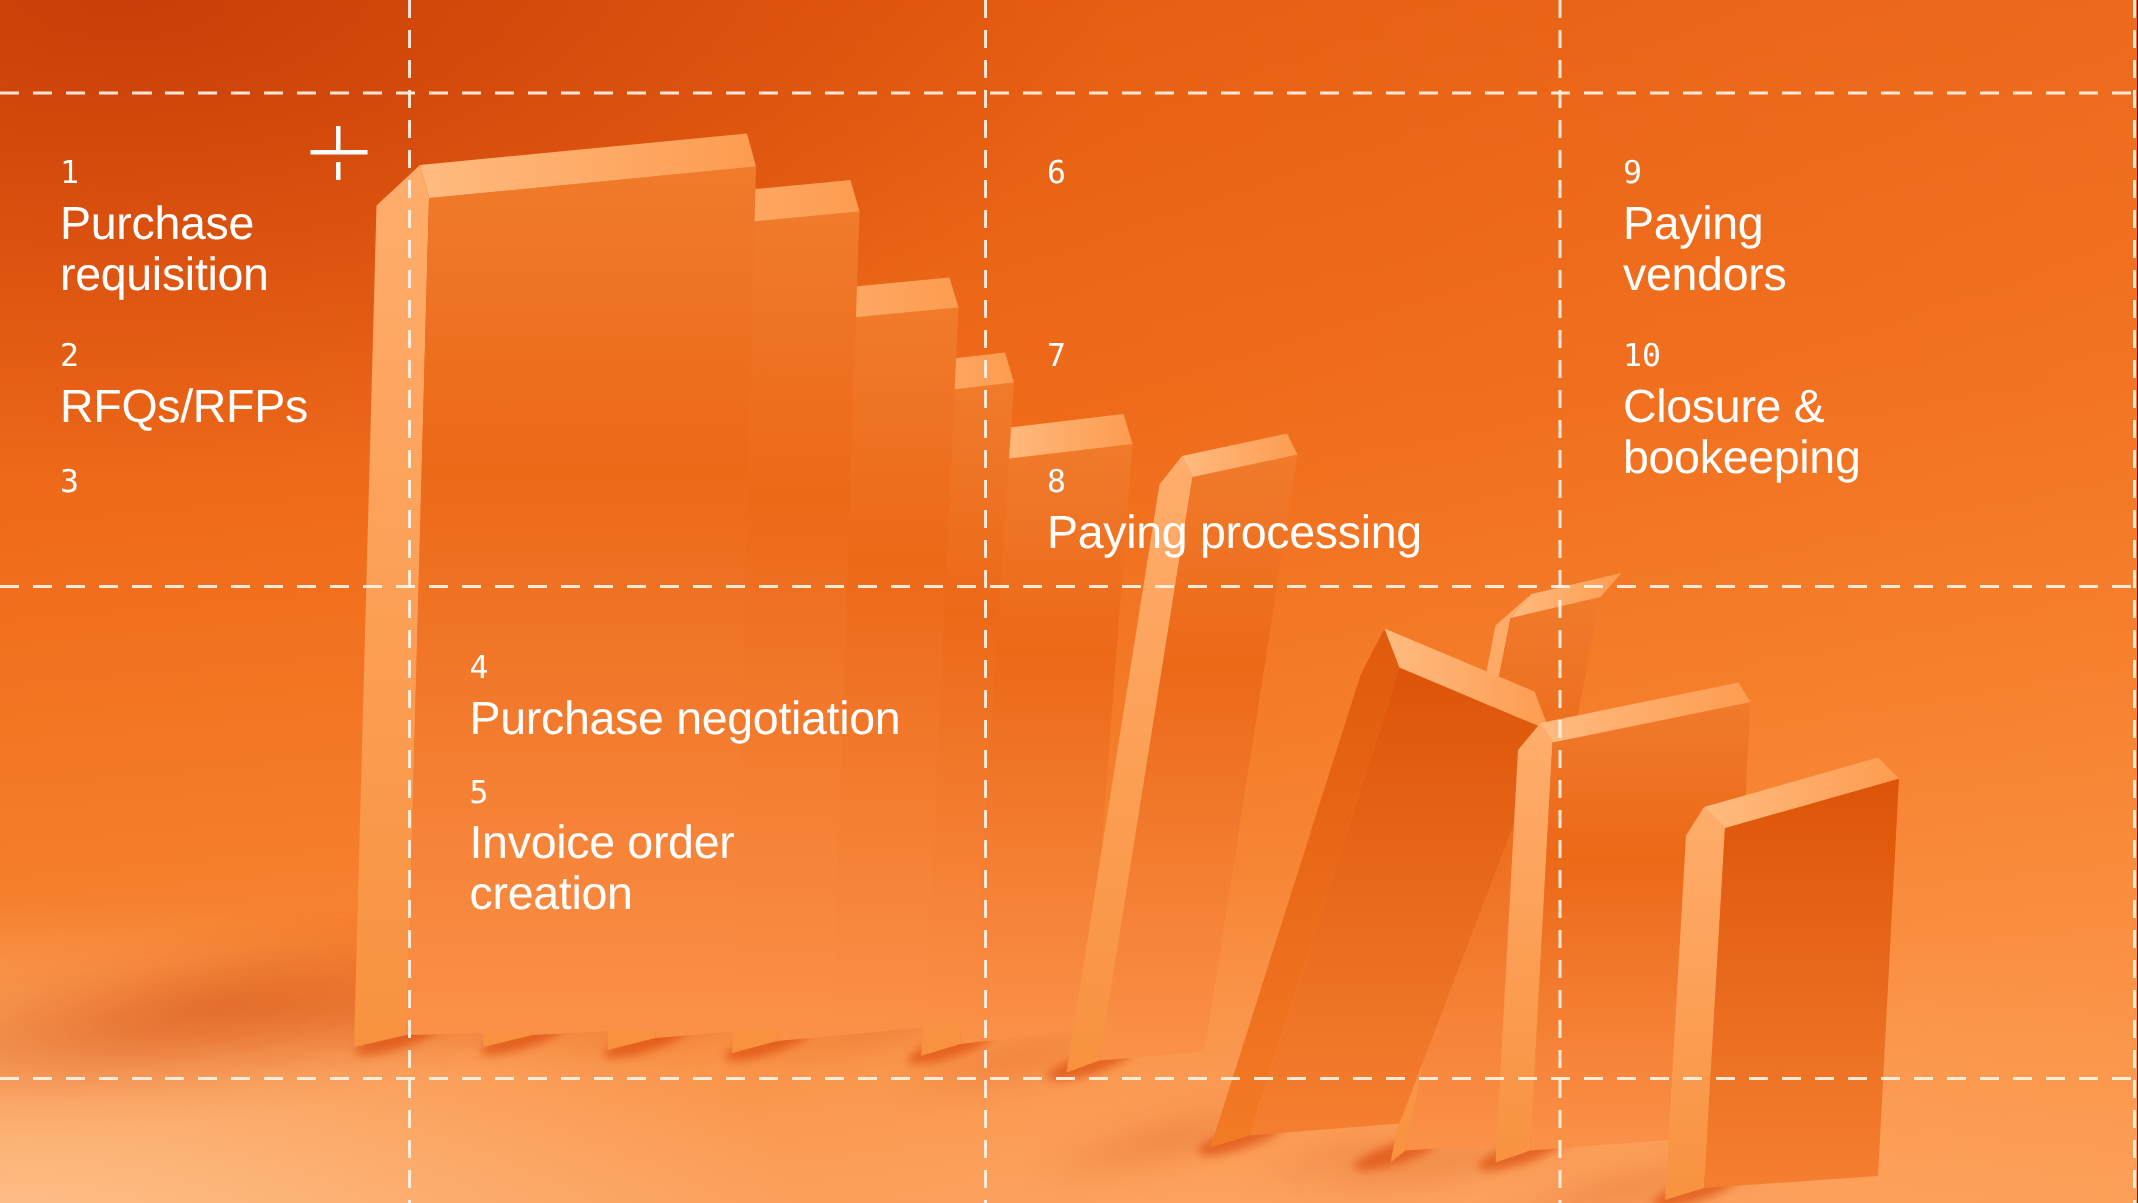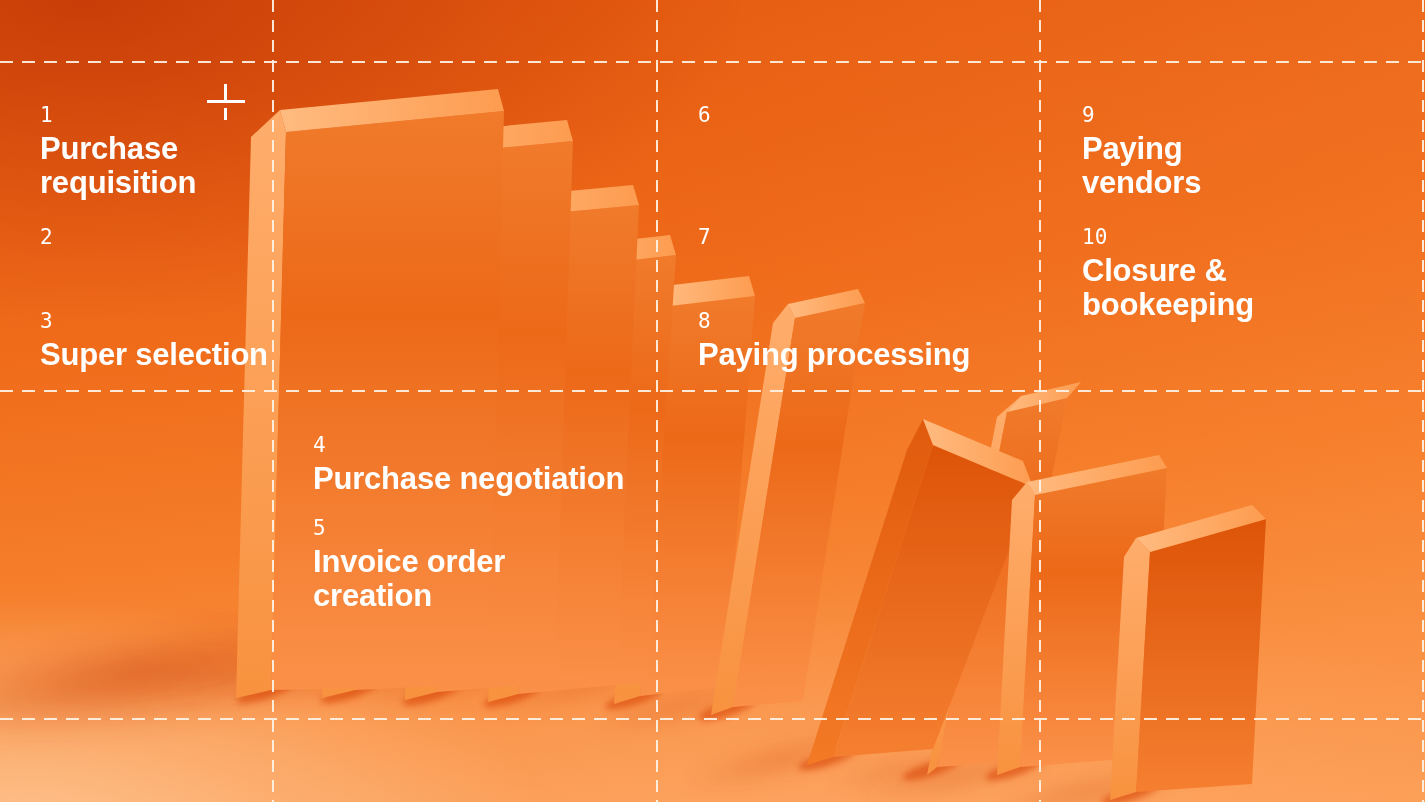--- a/index.html
+++ b/index.html
@@ -24,21 +24,21 @@
   .gl-v1{left:272px;} .gl-v2{left:656px;} .gl-v3{left:1039px;} .gl-v4{left:1422px;}
   
   .plus{position:absolute;left:206px;top:82px;width:40px;height:40px;z-index:3;}
   .plus i{position:absolute;background:#fff;display:block;}
   .plus .ph{left:1px;top:18px;width:38px;height:3px;}
   .plus .pv1{left:18px;top:2px;width:3px;height:17px;}
   .plus .pv2{left:18px;top:26px;width:3px;height:12px;}
   
   .step{position:absolute;z-index:4;width:360px;color:#fff;}
   .step-num{font:400 21px/24px "DejaVu Sans Mono",monospace;margin-bottom:5px;}
-  .step-label{font-weight:700;font-size:31px;line-height:34px;letter-spacing:-0.2px;white-space:pre-line;}
+  .step-label{font-weight:400;font-size:31px;line-height:34px;letter-spacing:-0.2px;white-space:pre-line;}
   .s1{left:40px;top:103px;}  .s2{left:40px;top:225px;}  .s3{left:40px;top:309px;}
   .s4{left:313px;top:433px;} .s5{left:313px;top:516px;}
   .s6{left:698px;top:103px;} .s7{left:698px;top:225px;} .s8{left:698px;top:309px;}
   .s9{left:1082px;top:103px;}.s10{left:1082px;top:225px;}
 </style>
 </head>
 <body>
 
 <div class="canvas">
 
@@ -145,24 +145,24 @@
       <i class="pv2"></i>
   </div>
 
   <div class="step s1">
     <div class="step-num">1</div>
     <div class="step-label">Purchase
 requisition</div>
   </div>
   <div class="step s2">
     <div class="step-num">2</div>
+    <div class="step-label">RFQs/RFPs</div>
   </div>
   <div class="step s3">
     <div class="step-num">3</div>
-    <div class="step-label">Super selection</div>
   </div>
   <div class="step s4">
     <div class="step-num">4</div>
     <div class="step-label">Purchase negotiation</div>
   </div>
   <div class="step s5">
     <div class="step-num">5</div>
     <div class="step-label">Invoice order
 creation</div>
   </div>

